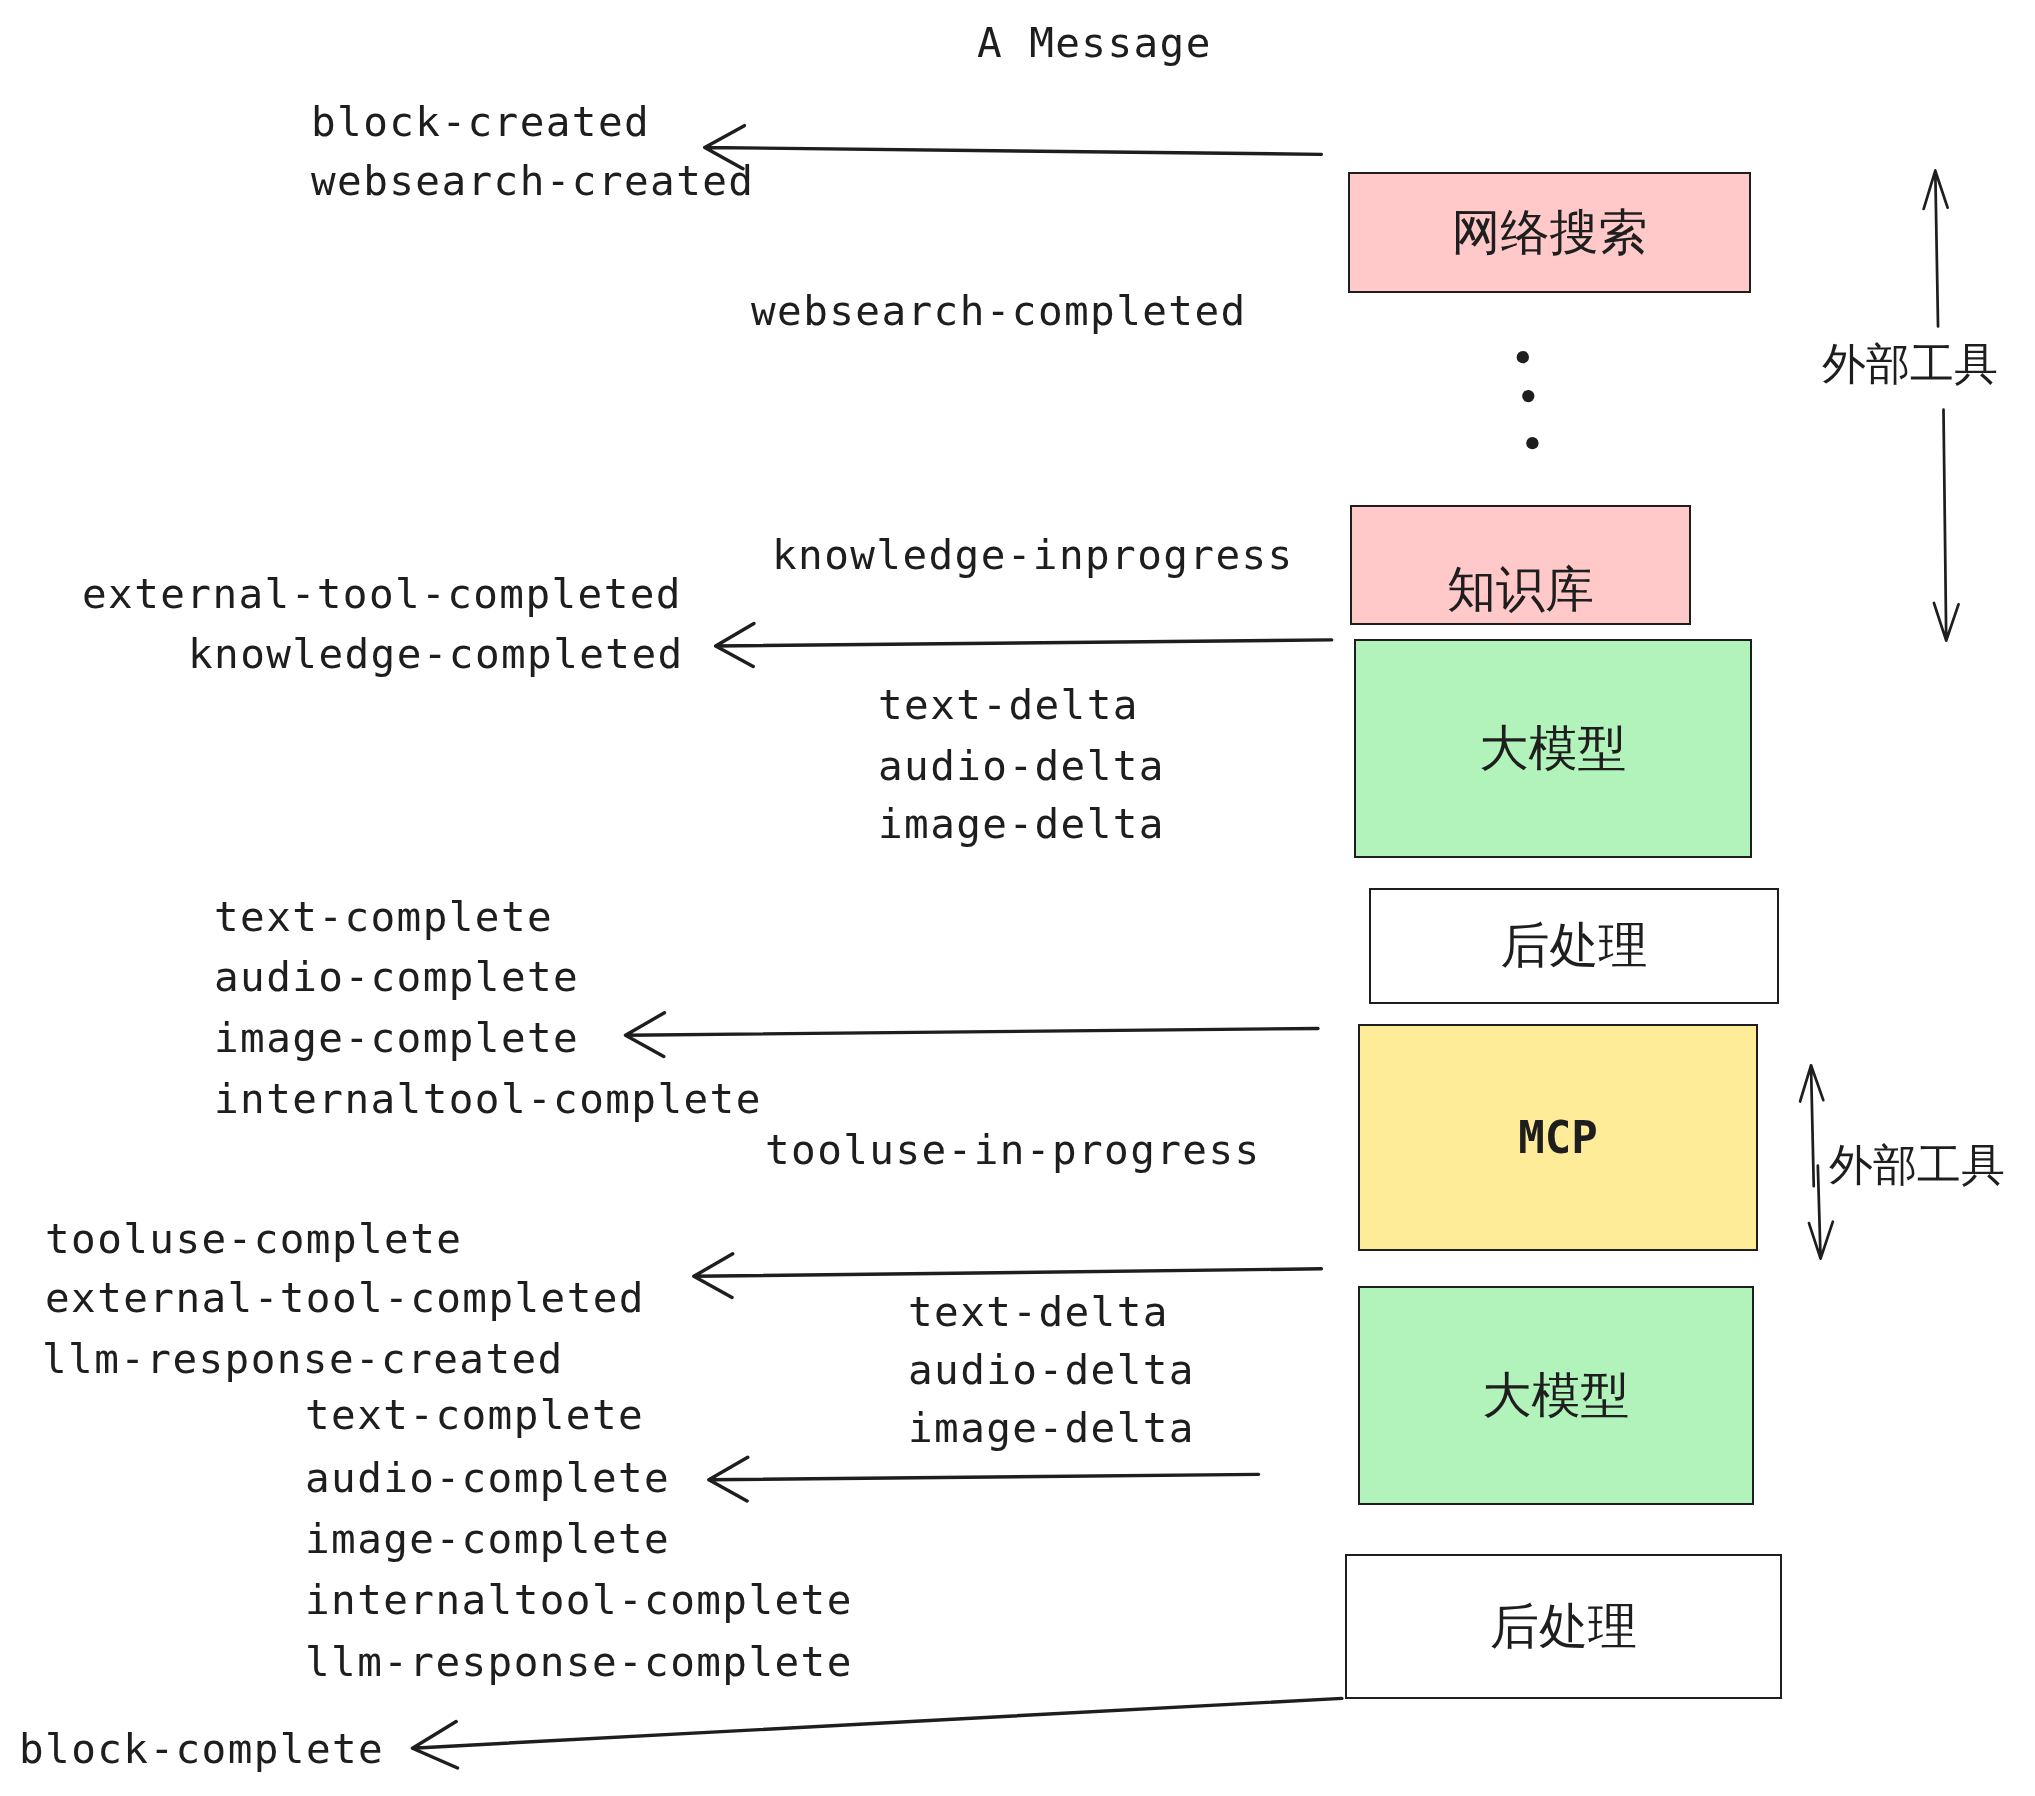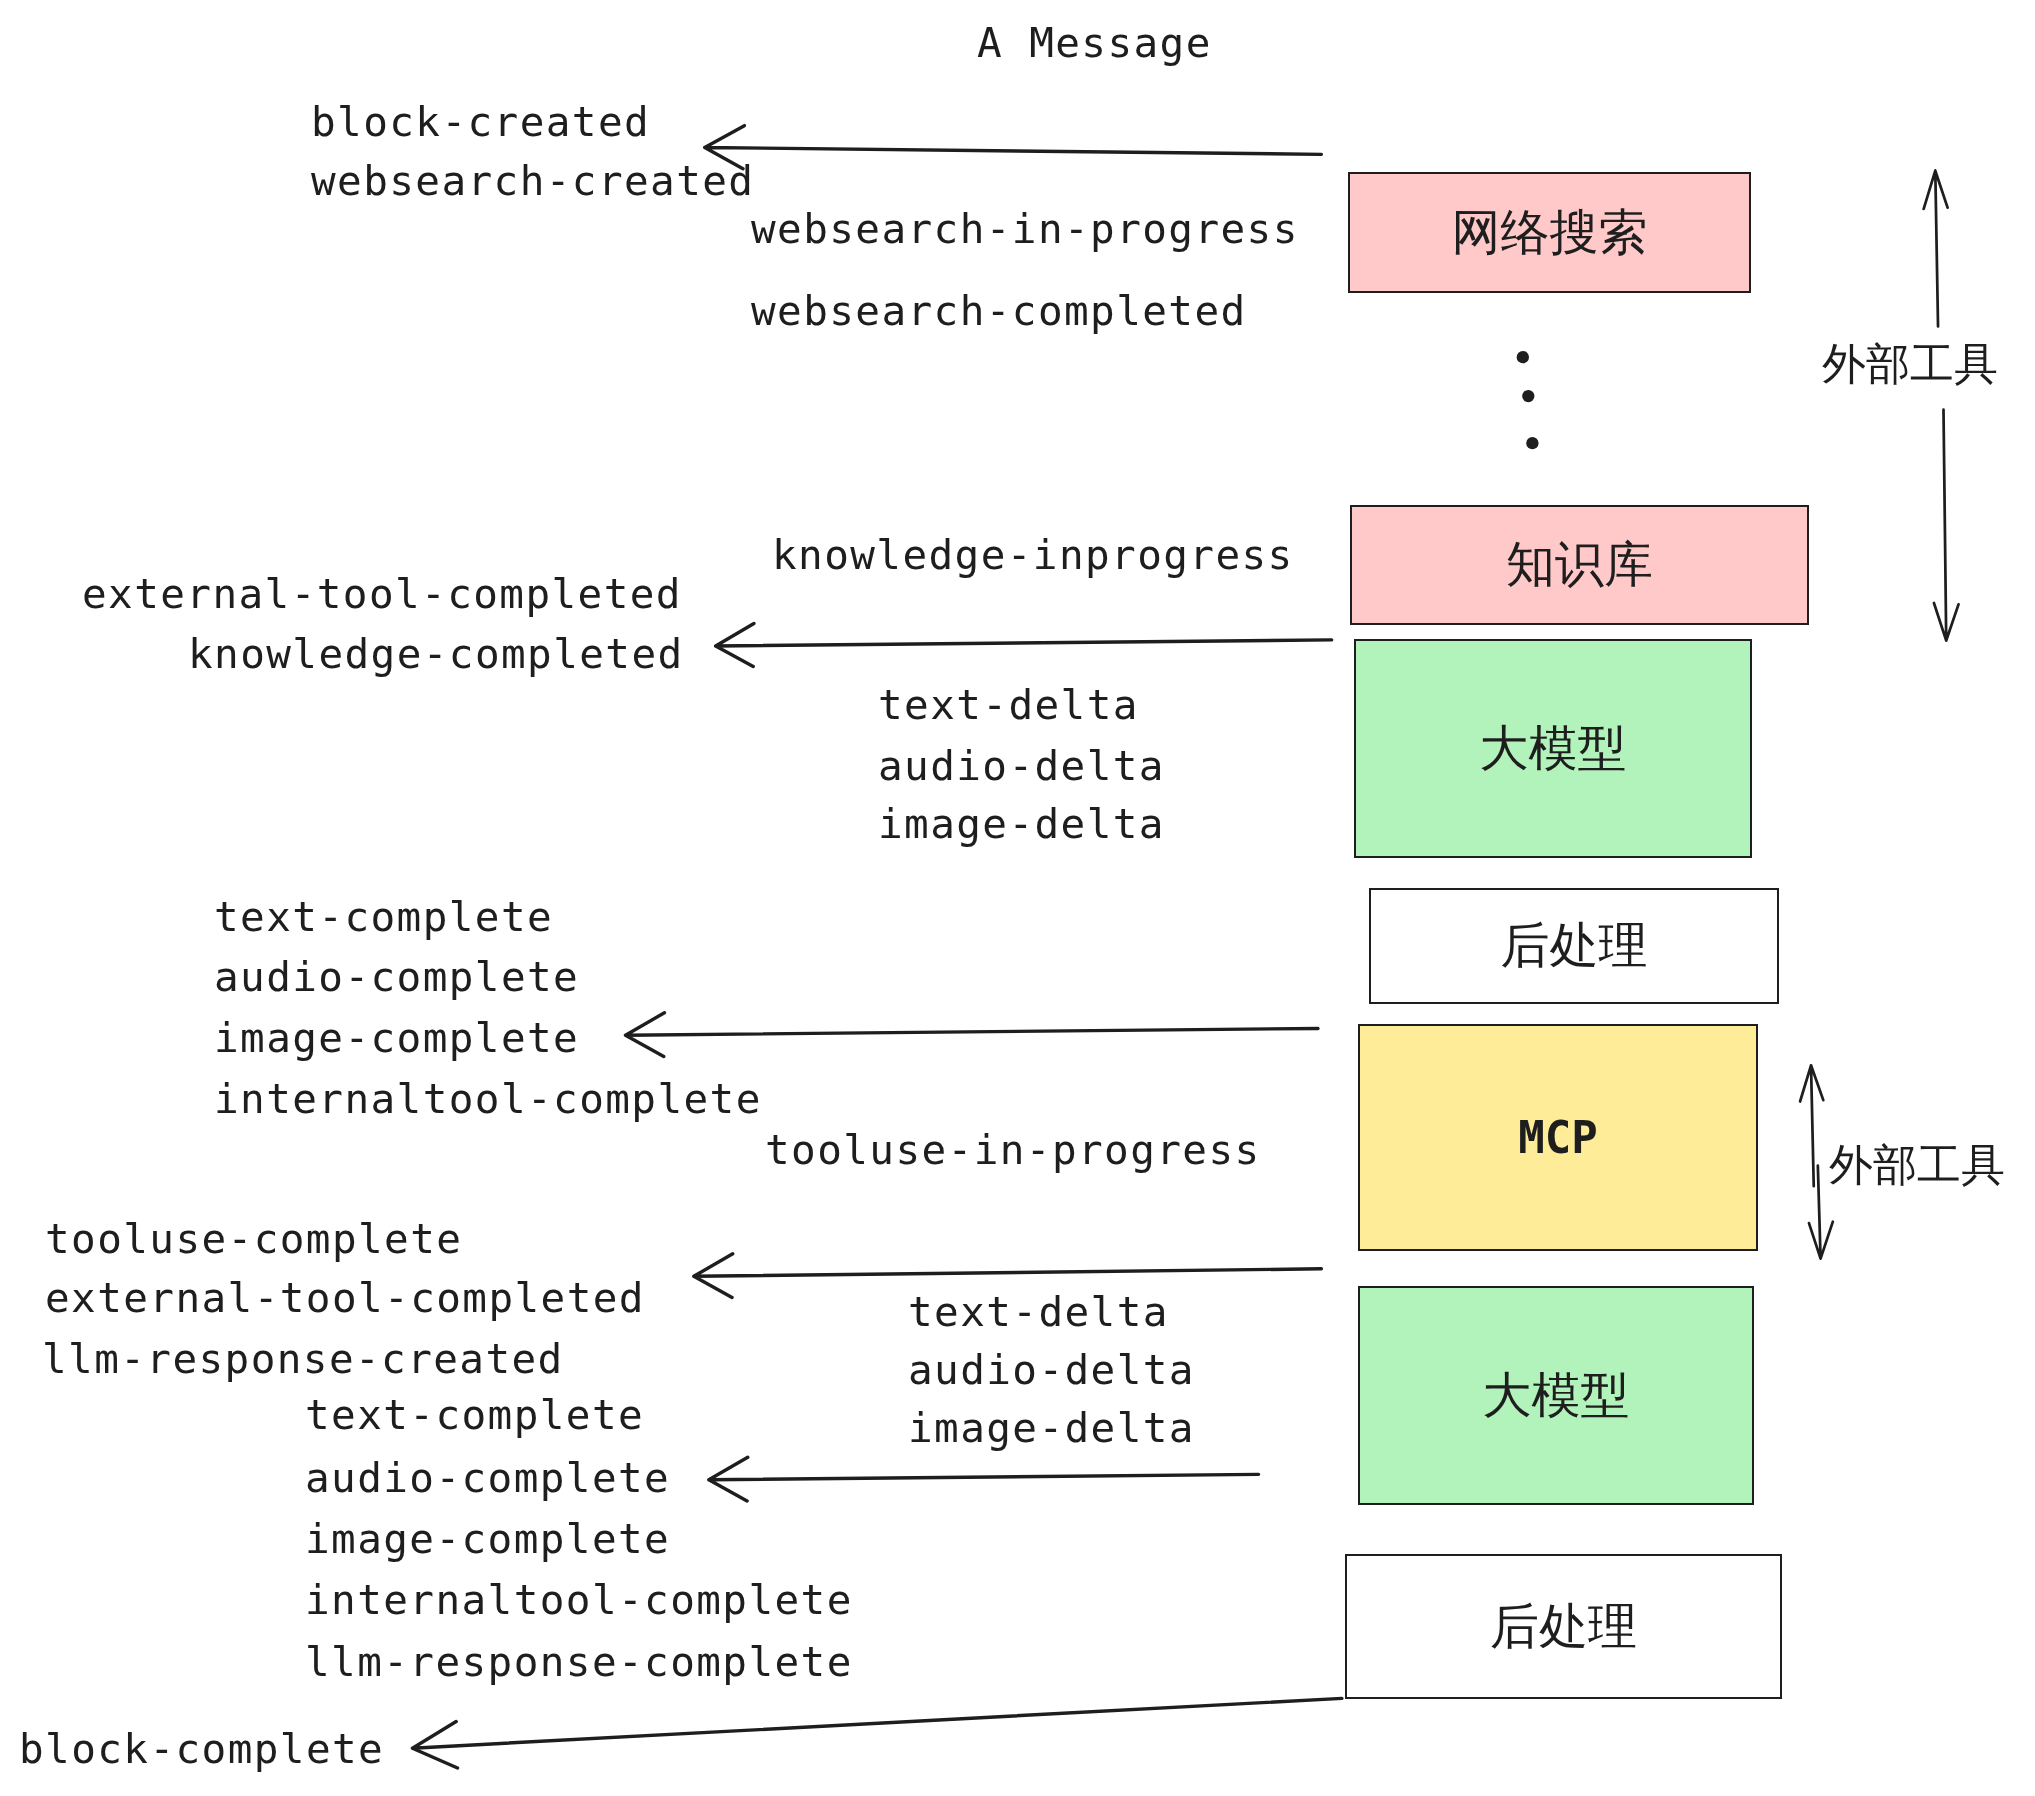--- a/index.html
+++ b/index.html
@@ -39,21 +39,21 @@
   #e11{left:214px;top:893px;} #e12{left:214px;top:953px;}
   #e13{left:214px;top:1014px;} #e14{left:214px;top:1075px;}
   #e15{left:765px;top:1126px;}
   #e16{left:45px;top:1215px;}  #e17{left:45px;top:1274px;}  #e18{left:42px;top:1335px;}
   #e19{left:908px;top:1288px;} #e20{left:908px;top:1346px;} #e21{left:908px;top:1404px;}
   #e22{left:305px;top:1391px;} #e23{left:305px;top:1454px;}
   #e24{left:305px;top:1515px;} #e25{left:305px;top:1576px;}
   #e26{left:305px;top:1638px;} #e27{left:19px;top:1725px;}
   
   #b0{left:1348px;top:172px;width:403px;height:121px;}
-  #b1{left:1350px;top:505px;width:459px;height:120px;}
+  #b1{left:1350px;top:505px;width:341px;height:120px;align-items:flex-end;}
   #b2{left:1354px;top:639px;width:398px;height:219px;}
   #b3{left:1369px;top:888px;width:410px;height:116px;}
   #b4{left:1358px;top:1024px;width:400px;height:227px;}
   #b5{left:1358px;top:1286px;width:396px;height:219px;}
   #b6{left:1345px;top:1554px;width:437px;height:145px;}
   
   #s0{left:1822px;top:335px;}
   #s1{left:1829px;top:1136px;}
 </style>
 </head>
@@ -88,21 +88,20 @@
       <circle cx="2230" cy="523" r="9"></circle>
       <circle cx="2238" cy="580" r="9"></circle>
       <circle cx="2244" cy="649" r="9"></circle>
     </g>
   </svg>
 
   <div class="title">A Message</div>
 
   <div class="evt" id="e0">block-created</div>
   <div class="evt" id="e1">websearch-created</div>
-  <div class="evt" id="e2">websearch-in-progress</div>
   <div class="evt" id="e3">websearch-completed</div>
   <div class="evt" id="e5">knowledge-inprogress</div>
   <div class="evt" id="e6">external-tool-completed</div>
   <div class="evt" id="e7">knowledge-completed</div>
   <div class="evt" id="e8">text-delta</div>
   <div class="evt" id="e9">audio-delta</div>
   <div class="evt" id="e10">image-delta</div>
   <div class="evt" id="e11">text-complete</div>
   <div class="evt" id="e12">audio-complete</div>
   <div class="evt" id="e13">image-complete</div>

